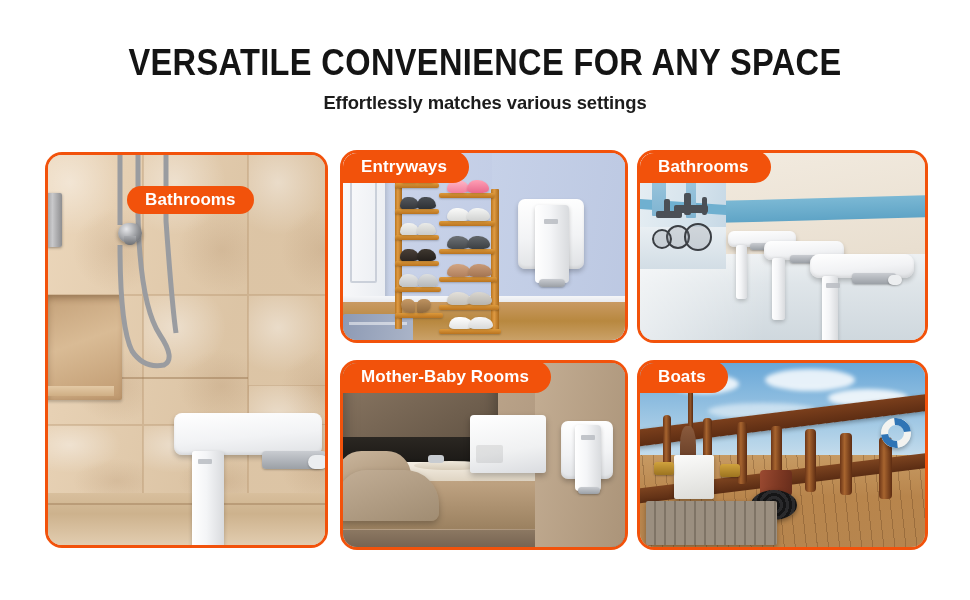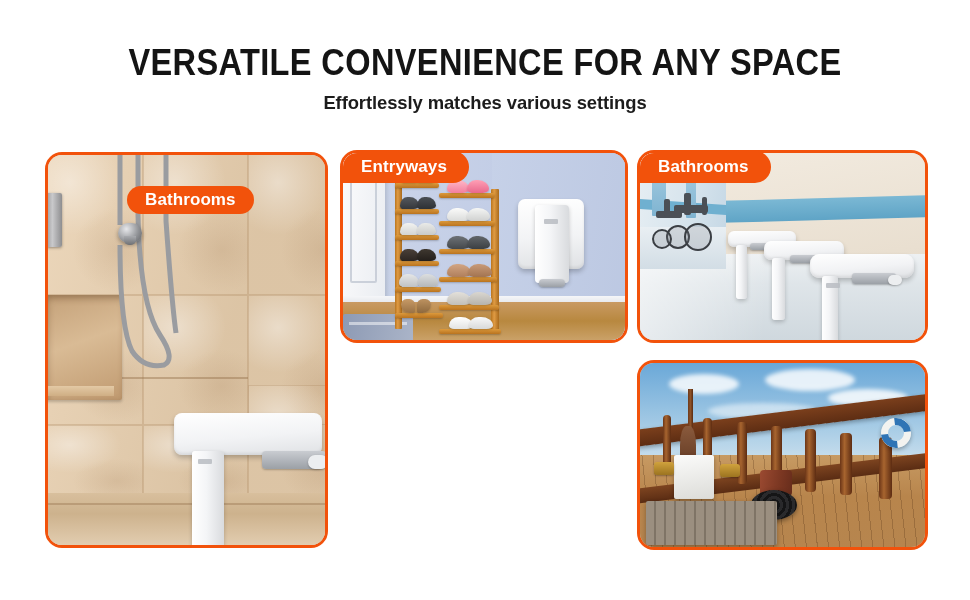--- a/index.html
+++ b/index.html
@@ -461,20 +461,44 @@
         <div class="seat-top" style="left:170px;top:101px;width:104px;height:24px;border-radius:9px;"></div>
         <div class="seat-leg" style="left:182px;top:123px;width:16px;height:72px;"></div>
         <div class="seat-brkt" style="left:212px;top:120px;width:44px;height:11px;"></div>
         <div class="seat-brkt" style="left:248px;top:122px;width:14px;height:10px;border-radius:6px;background:#eceef0;"></div>
         <div class="seat-logo" style="left:186px;top:130px;"></div>
       </div>
     </div>
     <div class="badge corner">Bathrooms</div>
   </div>
 
+  <div class="card" id="card-mother-baby">
+    <div class="photo">
+      <div class="mb-wall"></div>
+      <div class="mb-mirror"></div>
+      <div class="mb-dark"></div>
+      <div class="mb-counter"></div>
+      <div class="mb-cab"></div>
+      <div class="mb-floor"></div>
+      <div class="mb-right"></div>
+      <div class="mb-sink"></div>
+      <div class="mb-faucet"></div>
+      <div class="mb-station"></div>
+      <div class="mb-chair2"></div>
+      <div class="mb-chair"></div>
+
+      <div class="seat">
+        <div class="seat-top" style="left:218px;top:58px;width:52px;height:58px;border-radius:7px;"></div>
+        <div class="seat-leg" style="left:232px;top:62px;width:26px;height:66px;border-radius:4px;"></div>
+        <div class="seat-brkt" style="left:235px;top:124px;width:22px;height:7px;border-radius:4px;"></div>
+        <div class="seat-logo" style="left:238px;top:72px;"></div>
+      </div>
+    </div>
+    <div class="badge corner">Mother-Baby Rooms</div>
+  </div>
 
   <div class="card" id="card-boats">
     <div class="photo">
       <div class="boat-sky"></div>
       <div class="cloud" style="left:10%;top:6%;width:70px;height:20px;"></div>
       <div class="cloud" style="left:44%;top:3%;width:90px;height:22px;"></div>
       <div class="cloud" style="left:66%;top:14%;width:80px;height:18px;"></div>
       <div class="cloud" style="left:24%;top:22%;width:110px;height:16px;opacity:0.6;"></div>
       <div class="boat-sea"></div>
       <div class="boat-deck"></div>
@@ -497,15 +521,16 @@
       <div class="brass" style="left:28%;top:55%;width:20px;height:13px;border-radius:3px;"></div>
 
       <div class="barrel" style="left:42%;top:58%;width:32px;height:26px;"></div>
 
       <div class="rope-coil" style="left:39%;top:69%;width:46px;height:30px;"></div>
 
       <div class="boat-grate" style="left:2%;top:75%;width:46%;height:24%;"></div>
 
       <div class="lifering" style="right:5%;top:30%;width:30px;height:30px;"></div>
     </div>
+    <div class="badge corner">Boats</div>
   </div>
 
 </div>
 
 </body></html>

